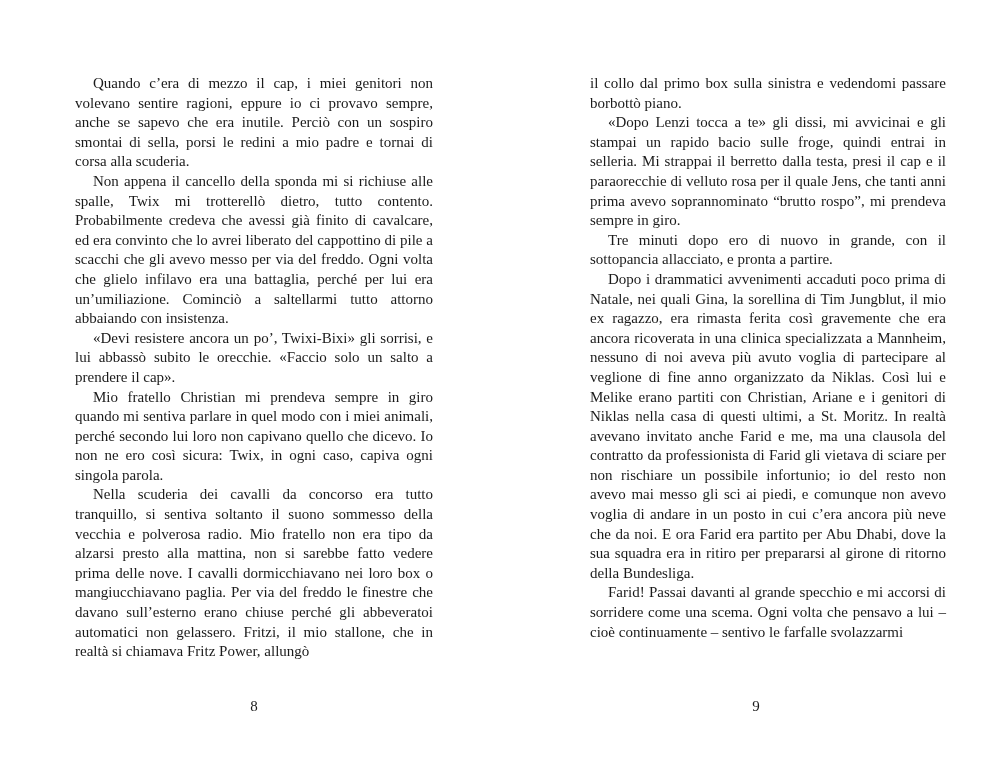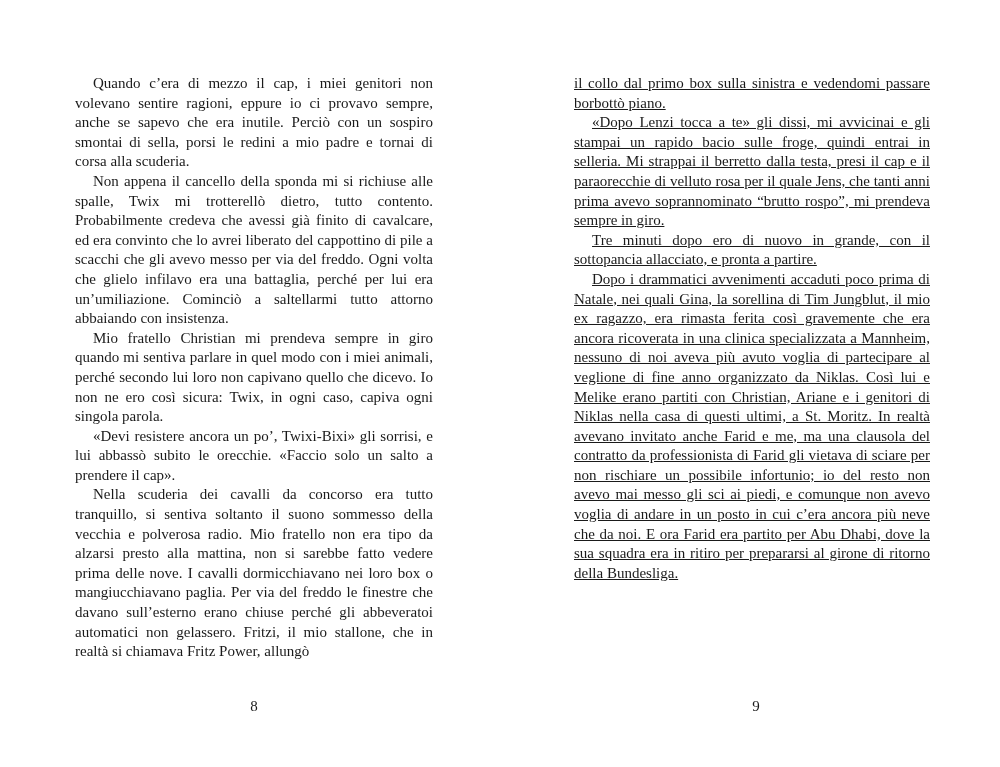--- a/index.html
+++ b/index.html
@@ -19,21 +19,21 @@
   .page-text {
     position: absolute;
     top: 74px;
     text-align: justify;
     font-size: 15px;
     line-height: 19.6px;
     hyphens: auto;
     -webkit-hyphens: auto;
   }
   .page-text.left  { left: 75px;  width: 358px; }
-  .page-text.right { left: 574px; width: 356px; text-decoration: underline; }
+  .page-text.right { left: 590px; width: 356px; }
   .page-text p {
     margin: 0;
     text-indent: 18px;
   }
   .page-text p.no-indent {
     text-indent: 0;
   }
   .page-number {
     position: absolute;
     top: 698px;
@@ -45,28 +45,29 @@
   .page-number.right { left: 578px; width: 356px; }
 </style>
 </head>
 <body>
 
 <div class="spread">
 
   <div class="page-text left">
     <p>Quando c’era di mezzo il cap, i miei genitori non volevano sentire ragioni, eppure io ci provavo sempre, anche se sapevo che era inutile. Perciò con un sospiro smontai di sella, porsi le redini a mio padre e tornai di corsa alla scuderia.</p>
     <p>Non appena il cancello della sponda mi si richiuse alle spalle, Twix mi trotterellò dietro, tutto contento. Probabilmente credeva che avessi già finito di cavalcare, ed era convinto che lo avrei liberato del cappottino di pile a scacchi che gli avevo messo per via del freddo. Ogni volta che glielo infilavo era una battaglia, perché per lui era un’umiliazione. Cominciò a saltellarmi tutto attorno abbaiando con insistenza.</p>
+    <p>«Devi resistere ancora un po’, Twixi-Bixi» gli sorrisi, e lui abbassò subito le orecchie. «Faccio solo un salto a prendere il cap».</p>
     <p>Mio fratello Christian mi prendeva sempre in giro quando mi sentiva parlare in quel modo con i miei animali, perché secondo lui loro non capivano quello che dicevo. Io non ne ero così sicura: Twix, in ogni caso, capiva ogni singola parola.</p>
-    <p>«Devi resistere ancora un po’, Twixi-Bixi» gli sorrisi, e lui abbassò subito le orecchie. «Faccio solo un salto a prendere il cap».</p>
     <p>Nella scuderia dei cavalli da concorso era tutto tranquillo, si sentiva soltanto il suono sommesso della vecchia e polverosa radio. Mio fratello non era tipo da alzarsi presto alla mattina, non si sarebbe fatto vedere prima delle nove. I cavalli dormicchiavano nei loro box o mangiucchiavano paglia. Per via del freddo le finestre che davano sull’esterno erano chiuse perché gli abbeveratoi automatici non gelassero. Fritzi, il mio stallone, che in realtà si chiamava Fritz Power, allungò</p>
   </div>
 
   <div class="page-text right">
     <p class="no-indent">il collo dal primo box sulla sinistra e vedendomi passare borbottò piano.</p>
     <p>«Dopo Lenzi tocca a te» gli dissi, mi avvicinai e gli stampai un rapido bacio sulle froge, quindi entrai in selleria. Mi strappai il berretto dalla testa, presi il cap e il paraorecchie di velluto rosa per il quale Jens, che tanti anni prima avevo soprannominato “brutto rospo”, mi prendeva sempre in giro.</p>
     <p>Tre minuti dopo ero di nuovo in grande, con il sottopancia allacciato, e pronta a partire.</p>
     <p>Dopo i drammatici avvenimenti accaduti poco prima di Natale, nei quali Gina, la sorellina di Tim Jungblut, il mio ex ragazzo, era rimasta ferita così gravemente che era ancora ricoverata in una clinica specializzata a Mannheim, nessuno di noi aveva più avuto voglia di partecipare al veglione di fine anno organizzato da Niklas. Così lui e Melike erano partiti con Christian, Ariane e i genitori di Niklas nella casa di questi ultimi, a St. Moritz. In realtà avevano invitato anche Farid e me, ma una clausola del contratto da professionista di Farid gli vietava di sciare per non rischiare un possibile infortunio; io del resto non avevo mai messo gli sci ai piedi, e comunque non avevo voglia di andare in un posto in cui c’era ancora più neve che da noi. E ora Farid era partito per Abu Dhabi, dove la sua squadra era in ritiro per prepararsi al girone di ritorno della Bundesliga.</p>
+    <p>Farid! Passai davanti al grande specchio e mi accorsi di sorridere come una scema. Ogni volta che pensavo a lui – cioè continuamente – sentivo le farfalle svolazzarmi</p>
   </div>
 
   <div class="page-number left">8</div>
   <div class="page-number right">9</div>
 
 </div>
 
 </body></html>

